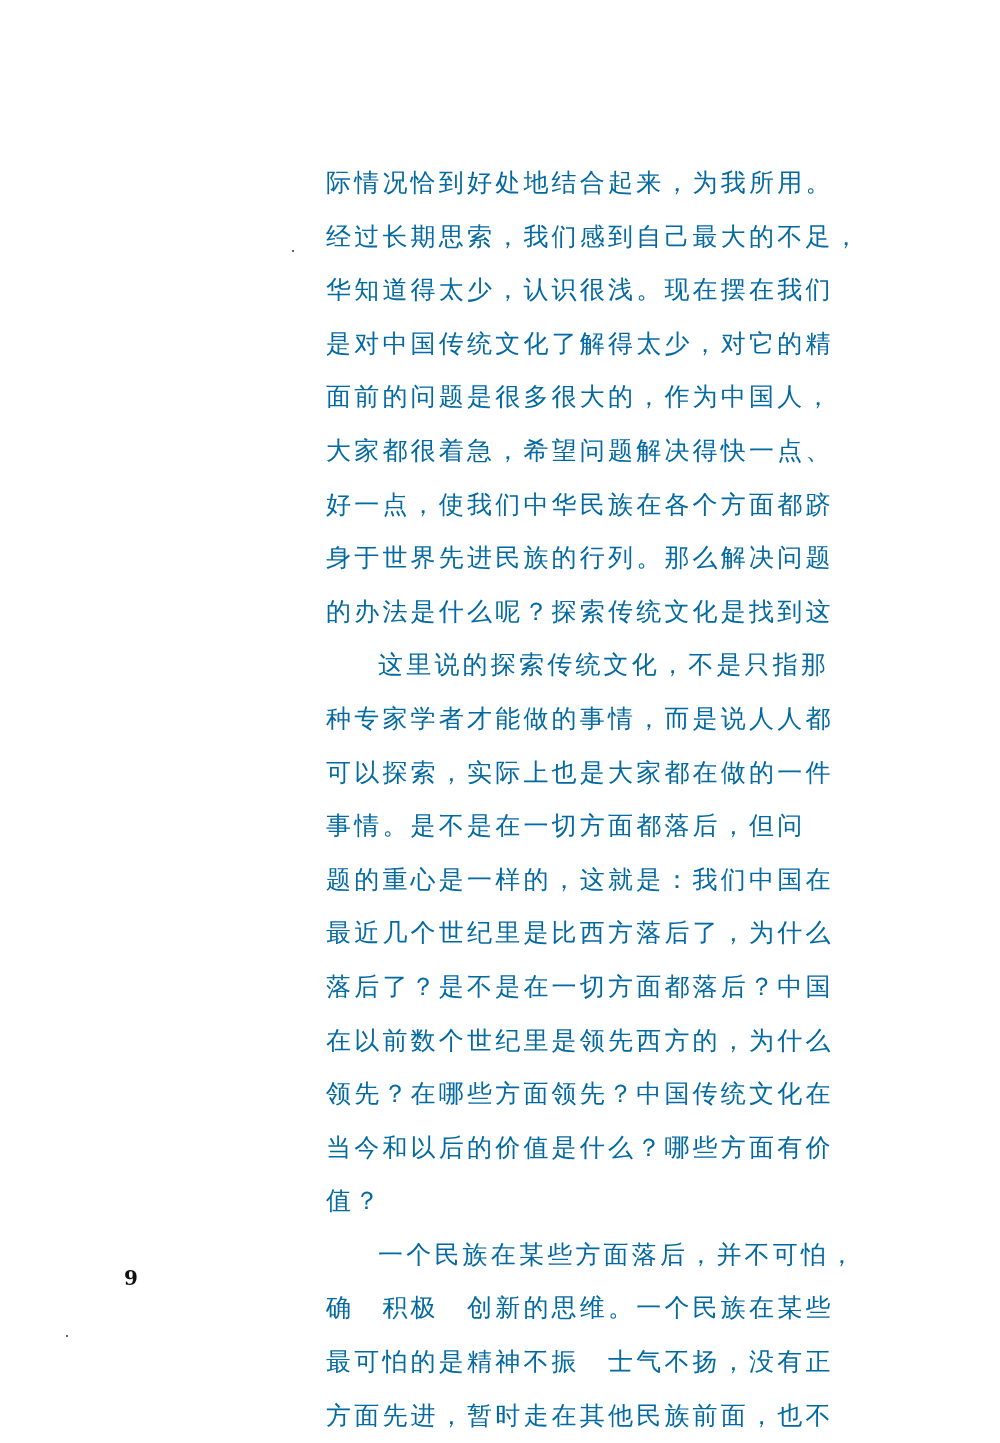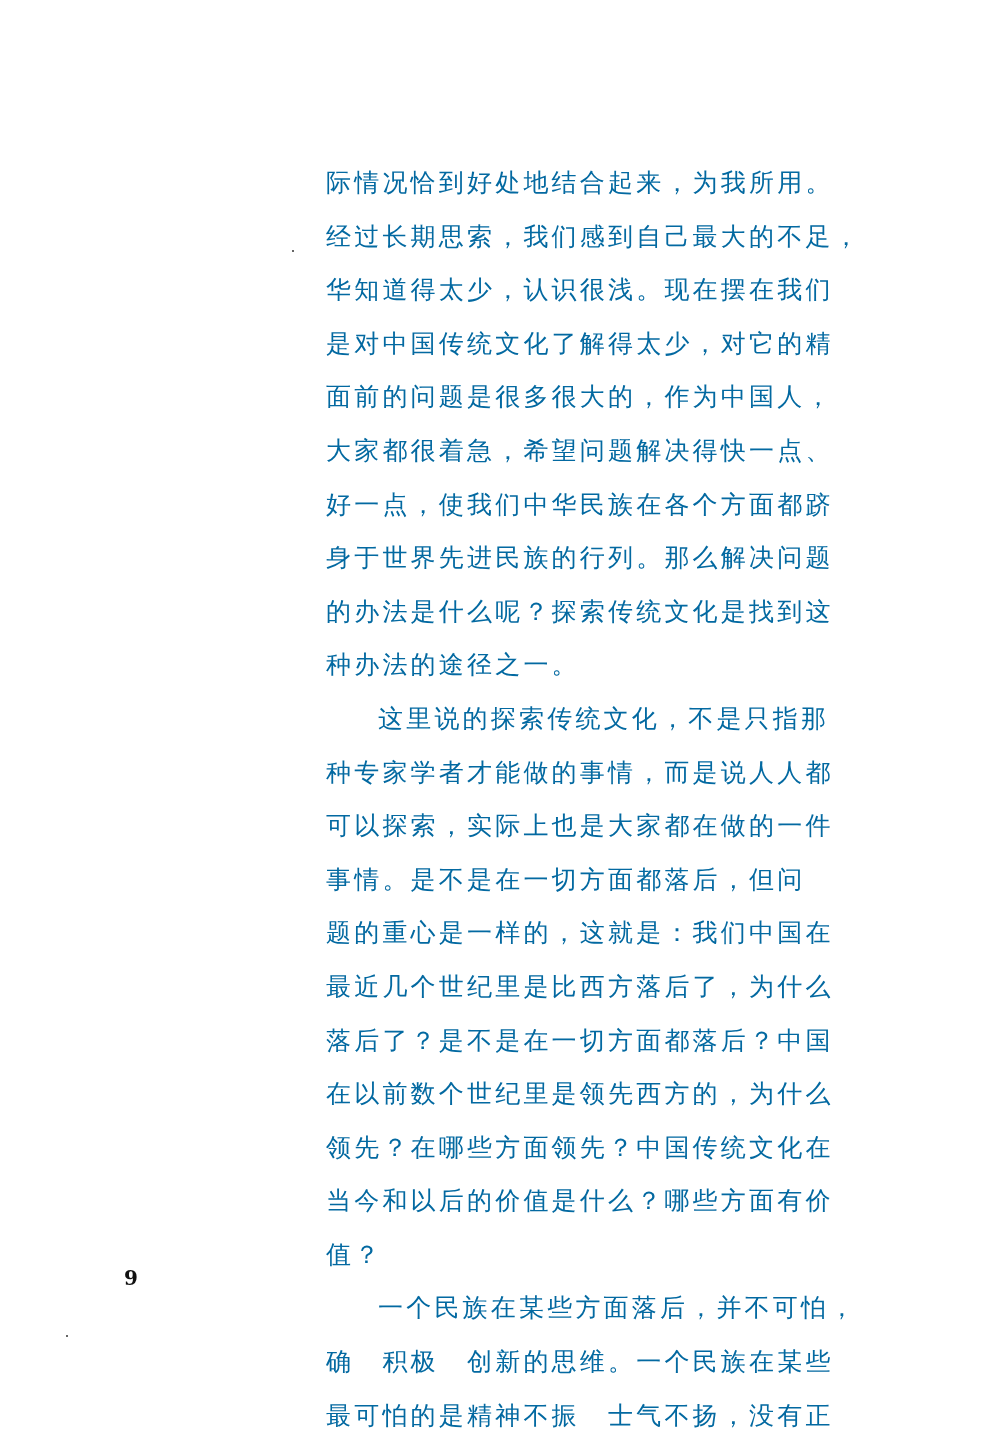--- a/index.html
+++ b/index.html
@@ -30,21 +30,20 @@
 
     <div class="line">际情况恰到好处地结合起来，为我所用。</div>
     <div class="line">经过长期思索，我们感到自己最大的不足，</div>
     <div class="line">华知道得太少，认识很浅。现在摆在我们</div>
     <div class="line">是对中国传统文化了解得太少，对它的精</div>
     <div class="line">面前的问题是很多很大的，作为中国人，</div>
     <div class="line">大家都很着急，希望问题解决得快一点、</div>
     <div class="line">好一点，使我们中华民族在各个方面都跻</div>
     <div class="line">身于世界先进民族的行列。那么解决问题</div>
     <div class="line">的办法是什么呢？探索传统文化是找到这</div>
-    <div class="line">种办法的途径之一。</div>
 
     <div class="line indent">这里说的探索传统文化，不是只指那</div>
     <div class="line">种专家学者才能做的事情，而是说人人都</div>
     <div class="line">可以探索，实际上也是大家都在做的一件</div>
     <div class="line">事情。是不是在一切方面都落后，但问</div>
     <div class="line">题的重心是一样的，这就是：我们中国在</div>
     <div class="line">最近几个世纪里是比西方落后了，为什么</div>
     <div class="line">落后了？是不是在一切方面都落后？中国</div>
     <div class="line">在以前数个世纪里是领先西方的，为什么</div>
     <div class="line">领先？在哪些方面领先？中国传统文化在</div>

